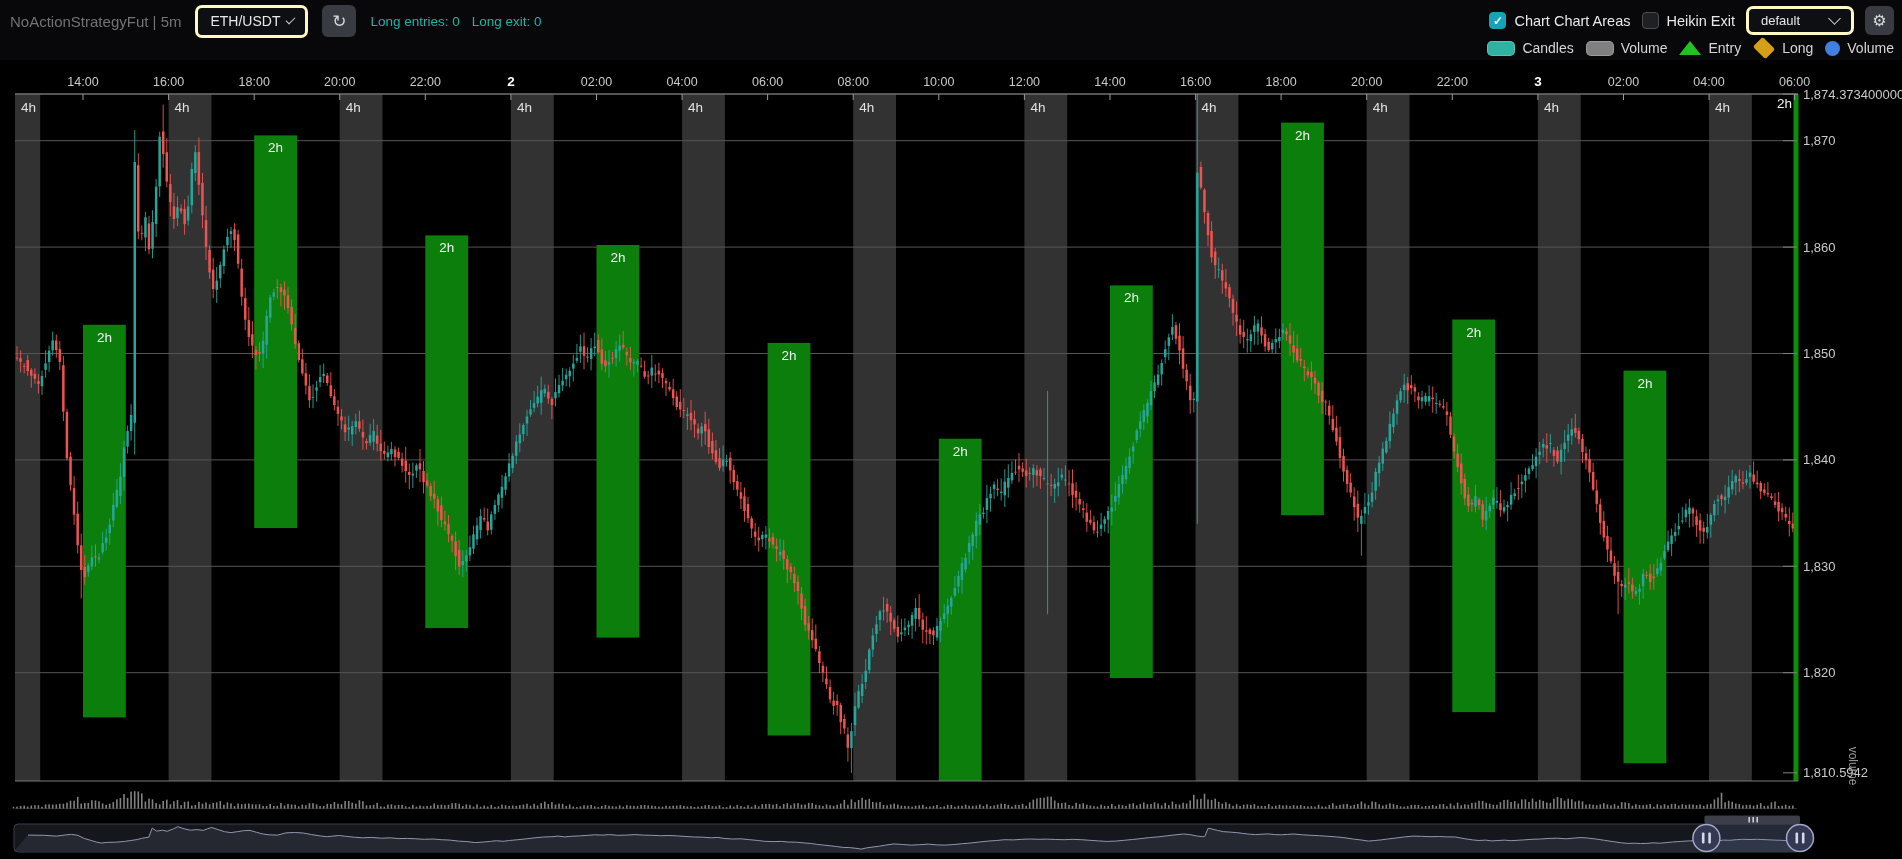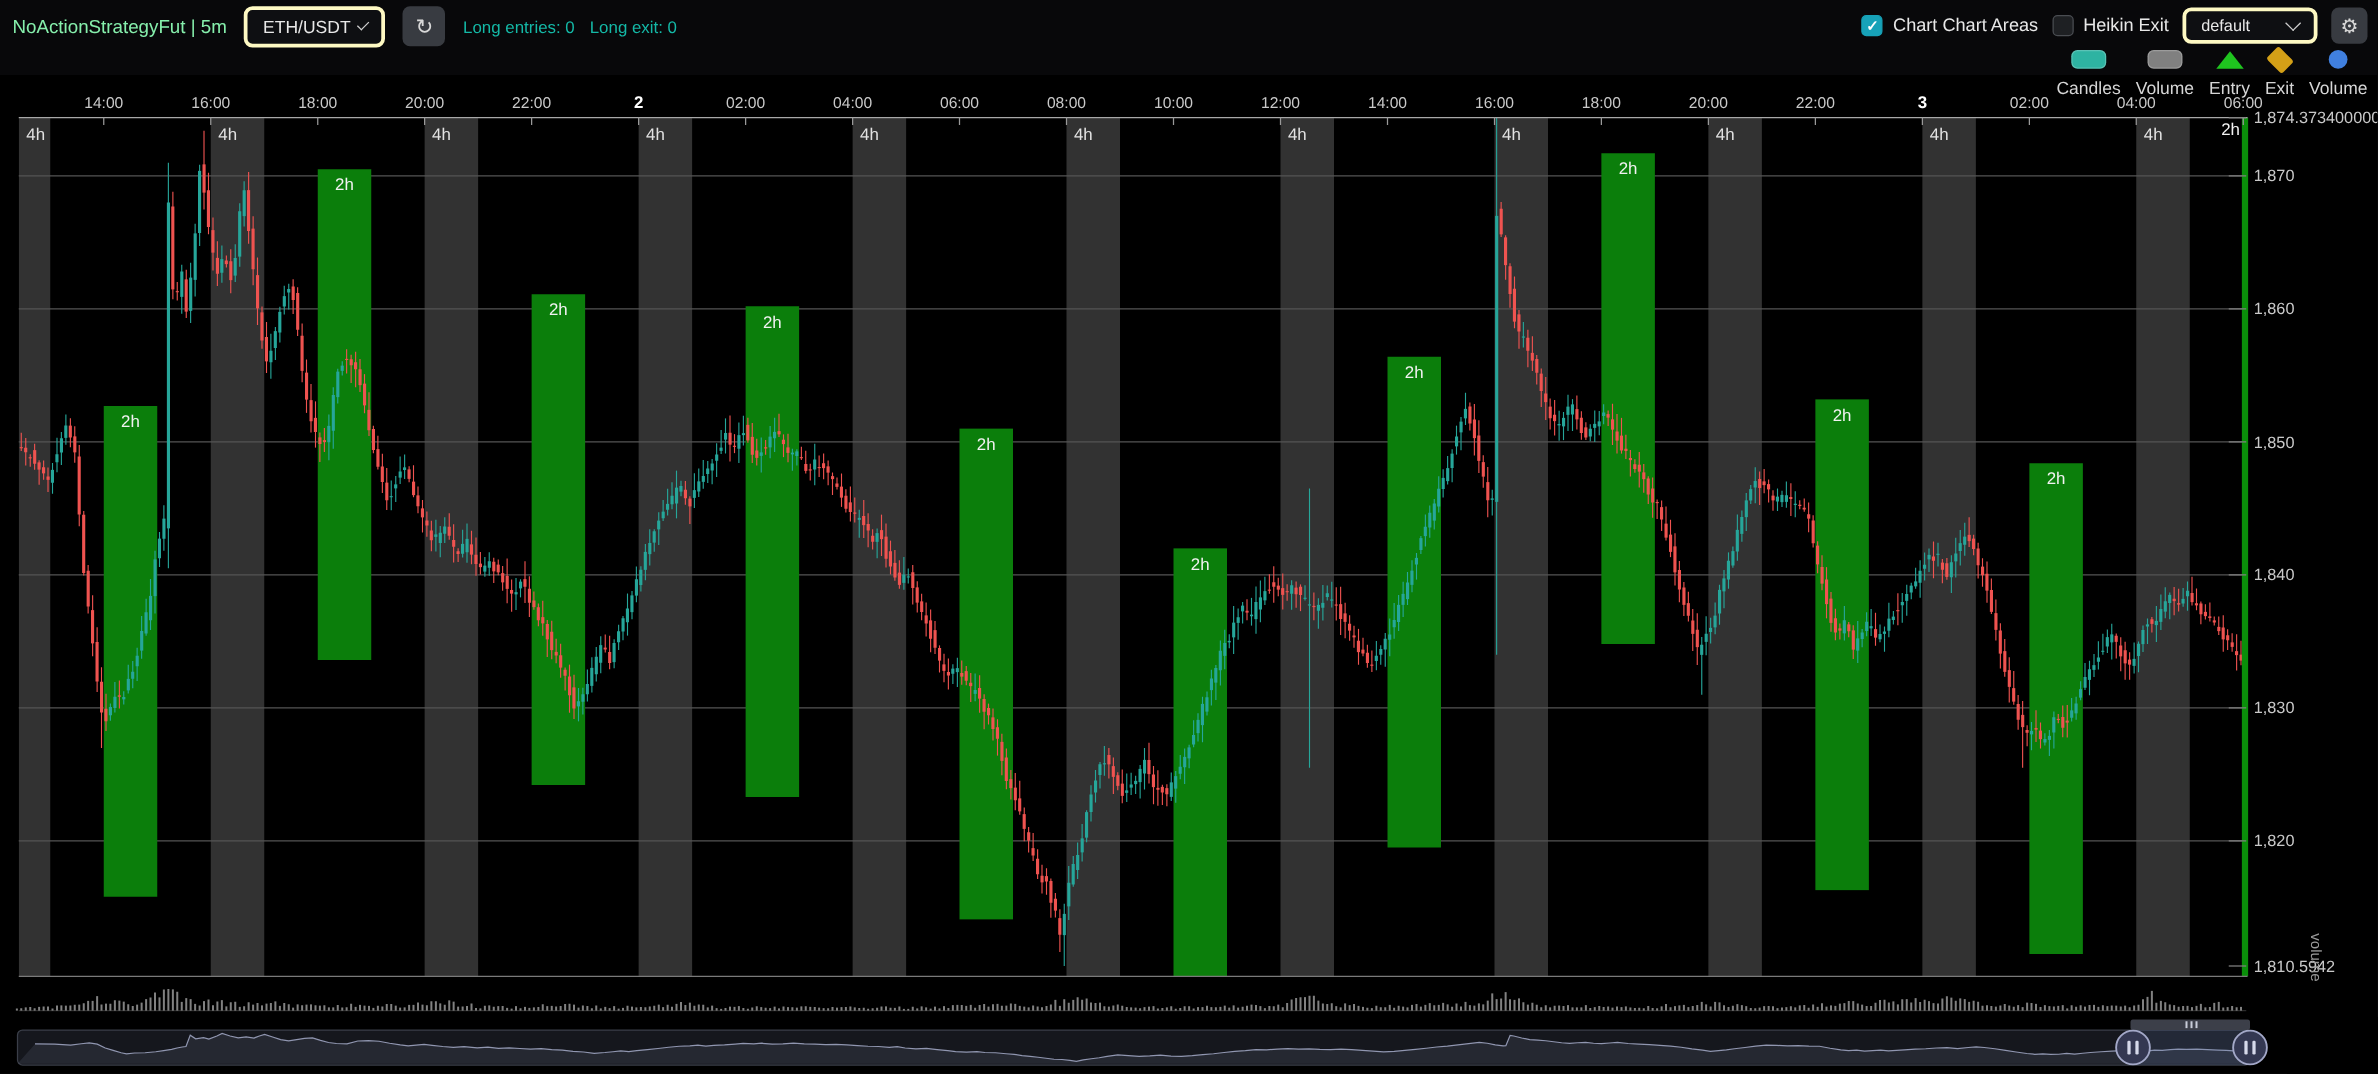--- a/index.html
+++ b/index.html
@@ -2,41 +2,41 @@
 <html style="--c-chart_bg: #000000; --c-candle_up: #26a69a; --c-candle_down: #ef5350; --c-area_4h: #323232; --c-area_2h: #0b7e0b; --c-edge_2h: #0a8f0a; --c-grid: #555555; --c-axis_line: #a8a8a8; --c-axis_text: #c9c9c9; --c-band_label: #e2e2e2; --c-volume_bar: #989898; --c-legend_candles: #2eb3a2; --c-legend_volume: #808080; --c-legend_entry: #1fc41f; --c-legend_exit: #d4a017; --c-legend_trades: #4080e0; --c-checkbox_checked: #17a2b8; --c-dz_track: #15171d; --c-dz_border: #3a3e48; --c-dz_line: #9096b0; --c-dz_fill: rgba(150,156,185,0.13); --c-dz_select: rgba(100,125,180,0.18); --c-dz_handle: #343852; --c-dz_handle_ring: #a3a8c8; --c-dz_grip: #3c3f49;"><head>
 <meta charset="utf-8">
 <style>
   html,body{margin:0;padding:0;background:#08080a;width:1902px;height:859px;overflow:hidden;
     font-family:"Liberation Sans",sans-serif;-webkit-font-smoothing:antialiased;}
   .app{position:relative;width:1902px;height:859px;background:#08080a;}
   #chart{position:absolute;left:0;top:0;}
   #chart text{font-family:"Liberation Sans",sans-serif;}
   .topbar{position:absolute;left:0;top:0;width:100%;height:60px;z-index:5;}
   .row-left{position:absolute;left:10px;top:0;height:42px;display:flex;align-items:center;gap:14px;}
-  .title{color:#86efac;font-size:15px;white-space:pre;}
+  .title{color:#737373;font-size:15px;white-space:pre;}
   .select{display:flex;align-items:center;justify-content:space-between;background:#0e0f12;
     border:3px solid #fef9c3;border-radius:7px;height:33px;padding:0 12px;color:#e8e8e8;
     font-size:14px;cursor:pointer;box-sizing:border-box;}
   .select.pair{width:113px;}
   .select.small{width:108px;height:29px;font-size:13px;}
   .chev{width:8px;height:8px;border-right:1.6px solid #cfcfcf;border-bottom:1.6px solid #cfcfcf;
     transform:rotate(45deg);margin-top:-4px;margin-left:8px;}
   .iconbtn{display:flex;align-items:center;justify-content:center;background:#383b41;border:none;
     border-radius:6px;color:#d8d8d8;cursor:pointer;}
   .iconbtn.refresh{width:34px;height:32px;font-size:17px;}
   .iconbtn.gear{width:29px;height:29px;font-size:16px;}
   .stats{display:flex;gap:12px;color:#14b8a6;font-size:13.5px;}
   .row-right1{position:absolute;right:8px;top:6px;display:flex;align-items:center;gap:11px;}
   .row-right2{position:absolute;right:8px;top:40px;display:flex;align-items:center;gap:12px;}
   .cb{display:flex;align-items:center;gap:8px;color:#e8e8e8;font-size:14.5px;cursor:pointer;}
   .cbbox{width:17px;height:17px;border-radius:4px;box-sizing:border-box;display:flex;
     align-items:center;justify-content:center;font-size:12px;font-weight:bold;color:#fff;
     background:#1e2023;border:1px solid #4a4d52;}
   .cbbox.checked{background:var(--c-checkbox_checked,#17a2b8);border-color:var(--c-checkbox_checked,#17a2b8);}
-  .legend-item{display:flex;align-items:center;gap:7px;color:#d6d6d6;font-size:14px;flex-direction:column;}
+  .legend-item{display:flex;align-items:center;gap:7px;color:#d6d6d6;font-size:14px;}
   .chip{width:28px;height:15px;border-radius:5px;box-shadow:inset 0 0 0 1px rgba(255,255,255,.22);}
   .chip.candles{background:var(--c-legend_candles,#2eb3a2);}
   .chip.volume{background:var(--c-legend_volume,#808080);}
   .tri{width:0;height:0;border-left:11px solid transparent;border-right:11px solid transparent;
     border-bottom:14px solid var(--c-legend_entry,#1fc41f);}
   .diam{width:14px;height:14px;background:var(--c-legend_exit,#d4a017);transform:rotate(45deg) scaleX(1.25);
     border-radius:2px;margin:0 4px;}
   .dot{width:15px;height:15px;border-radius:50%;background:var(--c-legend_trades,#4080e0);}
 </style>
 </head>
@@ -1747,21 +1747,21 @@
       <div class="legend-item">
         <span class="chip volume"></span>
         <span>Volume</span>
       </div>
       <div class="legend-item">
         <span class="tri"></span>
         <span>Entry</span>
       </div>
       <div class="legend-item">
         <span class="diam"></span>
-        <span>Exit</span>
+        <span>Long</span>
       </div>
       <div class="legend-item">
         <span class="dot"></span>
         <span>Volume</span>
       </div>
     </div>
   </div>
 
 </div>
 

